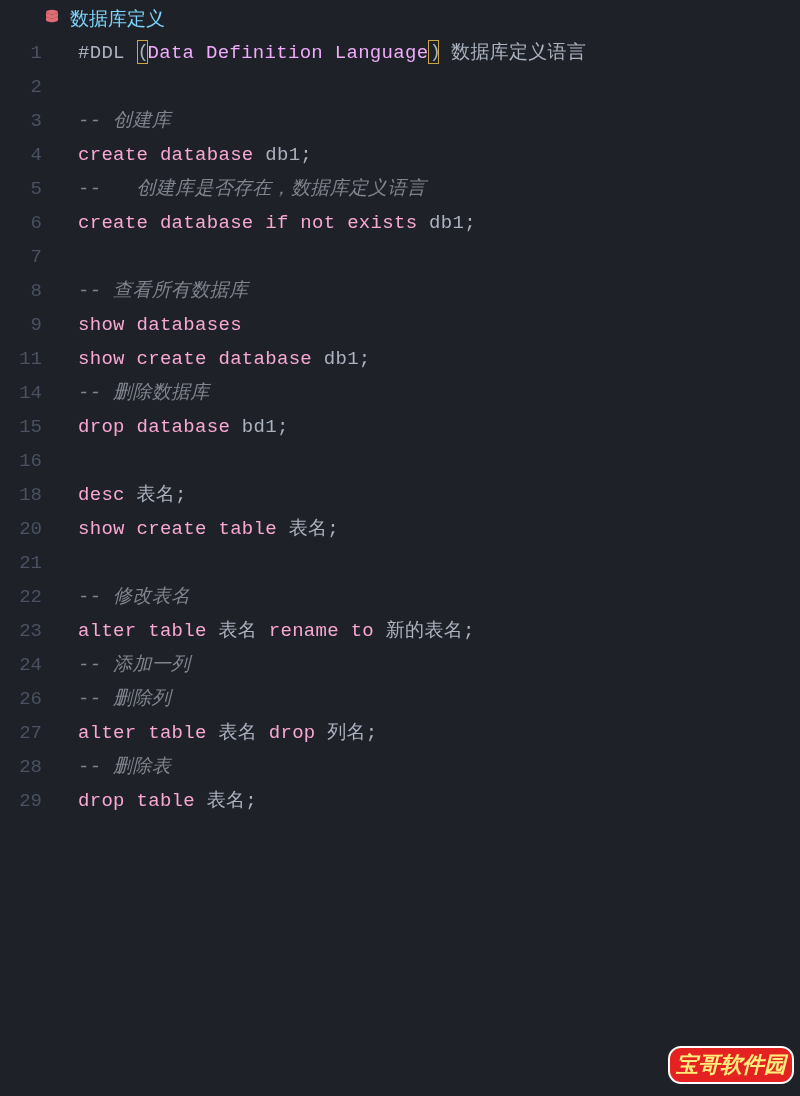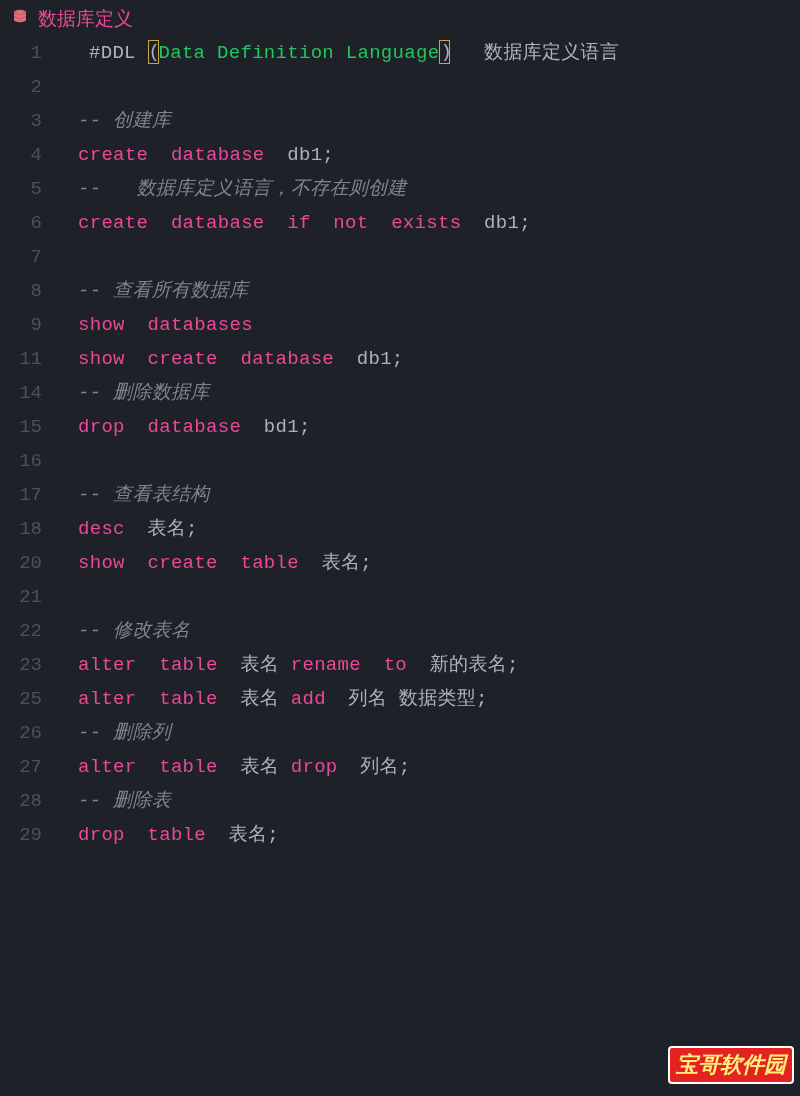--- a/index.html
+++ b/index.html
@@ -9,22 +9,22 @@
   font-family:"Consolas","Monaco","Courier New",monospace;
   font-size:19px;
   width:800px;
   height:1096px;
   overflow:hidden;
 }
 .header {
   display:flex;
   align-items:center;
   gap:10px;
-  padding:6px 0 2px 12px;
-  color:#ec4899;
+  padding:6px 0 2px 44px;
+  color:#7dd3fc;
   font-size:19px;
 }
 .db-icon { color:#e06c75; font-size:18px; }
 .editor { padding-top:2px; }
 .line {
   display:flex;
   align-items:flex-start;
   height:34px;
   line-height:34px;
   white-space:pre;
@@ -35,24 +35,24 @@
   color:#495162;
   padding-right:18px;
   flex-shrink:0;
   user-select:none;
 }
 .code {
   flex:1;
   padding-left:18px;
   letter-spacing:0.3px;
 }
-.k { color:#ec4899;text-align:center; }   
-.fn { color:#22c55e; }  
+.k { color:#f9a8d4;text-align:center; }   
+.fn { color:#f0abfc; }  
 .cmt { color:#7f848e; font-style:italic; } 
-.txt { color:#abb2bf;margin-left:11px; }
+.txt { color:#abb2bf; }
 .br-hl {
   display:inline-block;
   width:11px;
   text-align:center;
   border:1px solid #c9a63f;
   color:#abb2bf;
   line-height:22px;
   height:24px;
   margin-top:4px;
   vertical-align:top;
@@ -61,21 +61,21 @@
   position:absolute;
   right:6px;
   bottom:12px;
   background:#e52222;
   border:2px solid #fff;
   color:#ffef7a;
   font-family:"SimHei","Microsoft YaHei",sans-serif;
   font-size:22px;
   font-weight:bold;
   padding:2px 6px;
-  border-radius:4px;
+  border-radius:13px;
   font-style:italic;
 }
 </style>
 </head>
 <body>
 
 <div class="header">
   <span class="db-icon">
     <svg width="16" height="16" viewBox="0 0 16 16" fill="currentColor">
         <ellipse cx="8" cy="3" rx="6" ry="2.2"></ellipse>
@@ -84,35 +84,34 @@
       </svg>
   </span>
   <span>数据库定义</span>
 </div>
 
 <div class="editor" id="editor">
     <div class="line"><div class="gutter">1</div><div class="code"><span class="txt">#DDL </span><span class="br-hl">(</span><span class="fn">Data Definition Language</span><span class="br-hl">)</span><span class="txt"> </span><span class="txt">数据库定义语言</span></div></div>
     <div class="line"><div class="gutter">2</div><div class="code"></div></div>
     <div class="line"><div class="gutter">3</div><div class="code"><span class="cmt">-- </span><span class="cmt">创建库</span></div></div>
     <div class="line"><div class="gutter">4</div><div class="code"><span class="k">create</span><span class="txt"> </span><span class="k">database</span><span class="txt"> db1;</span></div></div>
-    <div class="line"><div class="gutter">5</div><div class="code"><span class="cmt">--   数据库定义语言，不存在则创建</span></div></div>
+    <div class="line"><div class="gutter">5</div><div class="code"><span class="cmt">--   创建库是否存在，数据库定义语言</span></div></div>
     <div class="line"><div class="gutter">6</div><div class="code"><span class="k">create</span><span class="txt"> </span><span class="k">database</span><span class="txt"> </span><span class="k">if</span><span class="txt"> </span><span class="k">not</span><span class="txt"> </span><span class="k">exists</span><span class="txt"> db1;</span></div></div>
     <div class="line"><div class="gutter">7</div><div class="code"></div></div>
     <div class="line"><div class="gutter">8</div><div class="code"><span class="cmt">-- 查看所有数据库</span></div></div>
     <div class="line"><div class="gutter">9</div><div class="code"><span class="k">show</span><span class="txt"> </span><span class="k">databases</span></div></div>
     <div class="line"><div class="gutter">11</div><div class="code"><span class="k">show</span><span class="txt"> </span><span class="k">create</span><span class="txt"> </span><span class="k">database</span><span class="txt"> db1;</span></div></div>
     <div class="line"><div class="gutter">14</div><div class="code"><span class="cmt">-- 删除数据库</span></div></div>
     <div class="line"><div class="gutter">15</div><div class="code"><span class="k">drop</span><span class="txt"> </span><span class="k">database</span><span class="txt"> bd1;</span></div></div>
     <div class="line"><div class="gutter">16</div><div class="code"></div></div>
-    <div class="line"><div class="gutter">17</div><div class="code"><span class="cmt">-- 查看表结构</span></div></div>
     <div class="line"><div class="gutter">18</div><div class="code"><span class="k">desc</span><span class="txt"> 表名;</span></div></div>
     <div class="line"><div class="gutter">20</div><div class="code"><span class="k">show</span><span class="txt"> </span><span class="k">create</span><span class="txt"> </span><span class="k">table</span><span class="txt"> 表名;</span></div></div>
     <div class="line"><div class="gutter">21</div><div class="code"></div></div>
     <div class="line"><div class="gutter">22</div><div class="code"><span class="cmt">-- 修改表名</span></div></div>
     <div class="line"><div class="gutter">23</div><div class="code"><span class="k">alter</span><span class="txt"> </span><span class="k">table</span><span class="txt"> 表名 </span><span class="k">rename</span><span class="txt"> </span><span class="k">to</span><span class="txt"> 新的表名;</span></div></div>
-    <div class="line"><div class="gutter">25</div><div class="code"><span class="k">alter</span><span class="txt"> </span><span class="k">table</span><span class="txt"> 表名 </span><span class="k">add</span><span class="txt"> 列名 数据类型;</span></div></div>
+    <div class="line"><div class="gutter">24</div><div class="code"><span class="cmt">-- 添加一列</span></div></div>
     <div class="line"><div class="gutter">26</div><div class="code"><span class="cmt">-- 删除列</span></div></div>
     <div class="line"><div class="gutter">27</div><div class="code"><span class="k">alter</span><span class="txt"> </span><span class="k">table</span><span class="txt"> 表名 </span><span class="k">drop</span><span class="txt"> 列名;</span></div></div>
     <div class="line"><div class="gutter">28</div><div class="code"><span class="cmt">-- 删除表</span></div></div>
     <div class="line"><div class="gutter">29</div><div class="code"><span class="k">drop</span><span class="txt"> </span><span class="k">table</span><span class="txt"> 表名;</span></div></div>
   </div>
 
 <div class="watermark">宝哥软件园</div>
 
 </body></html>

